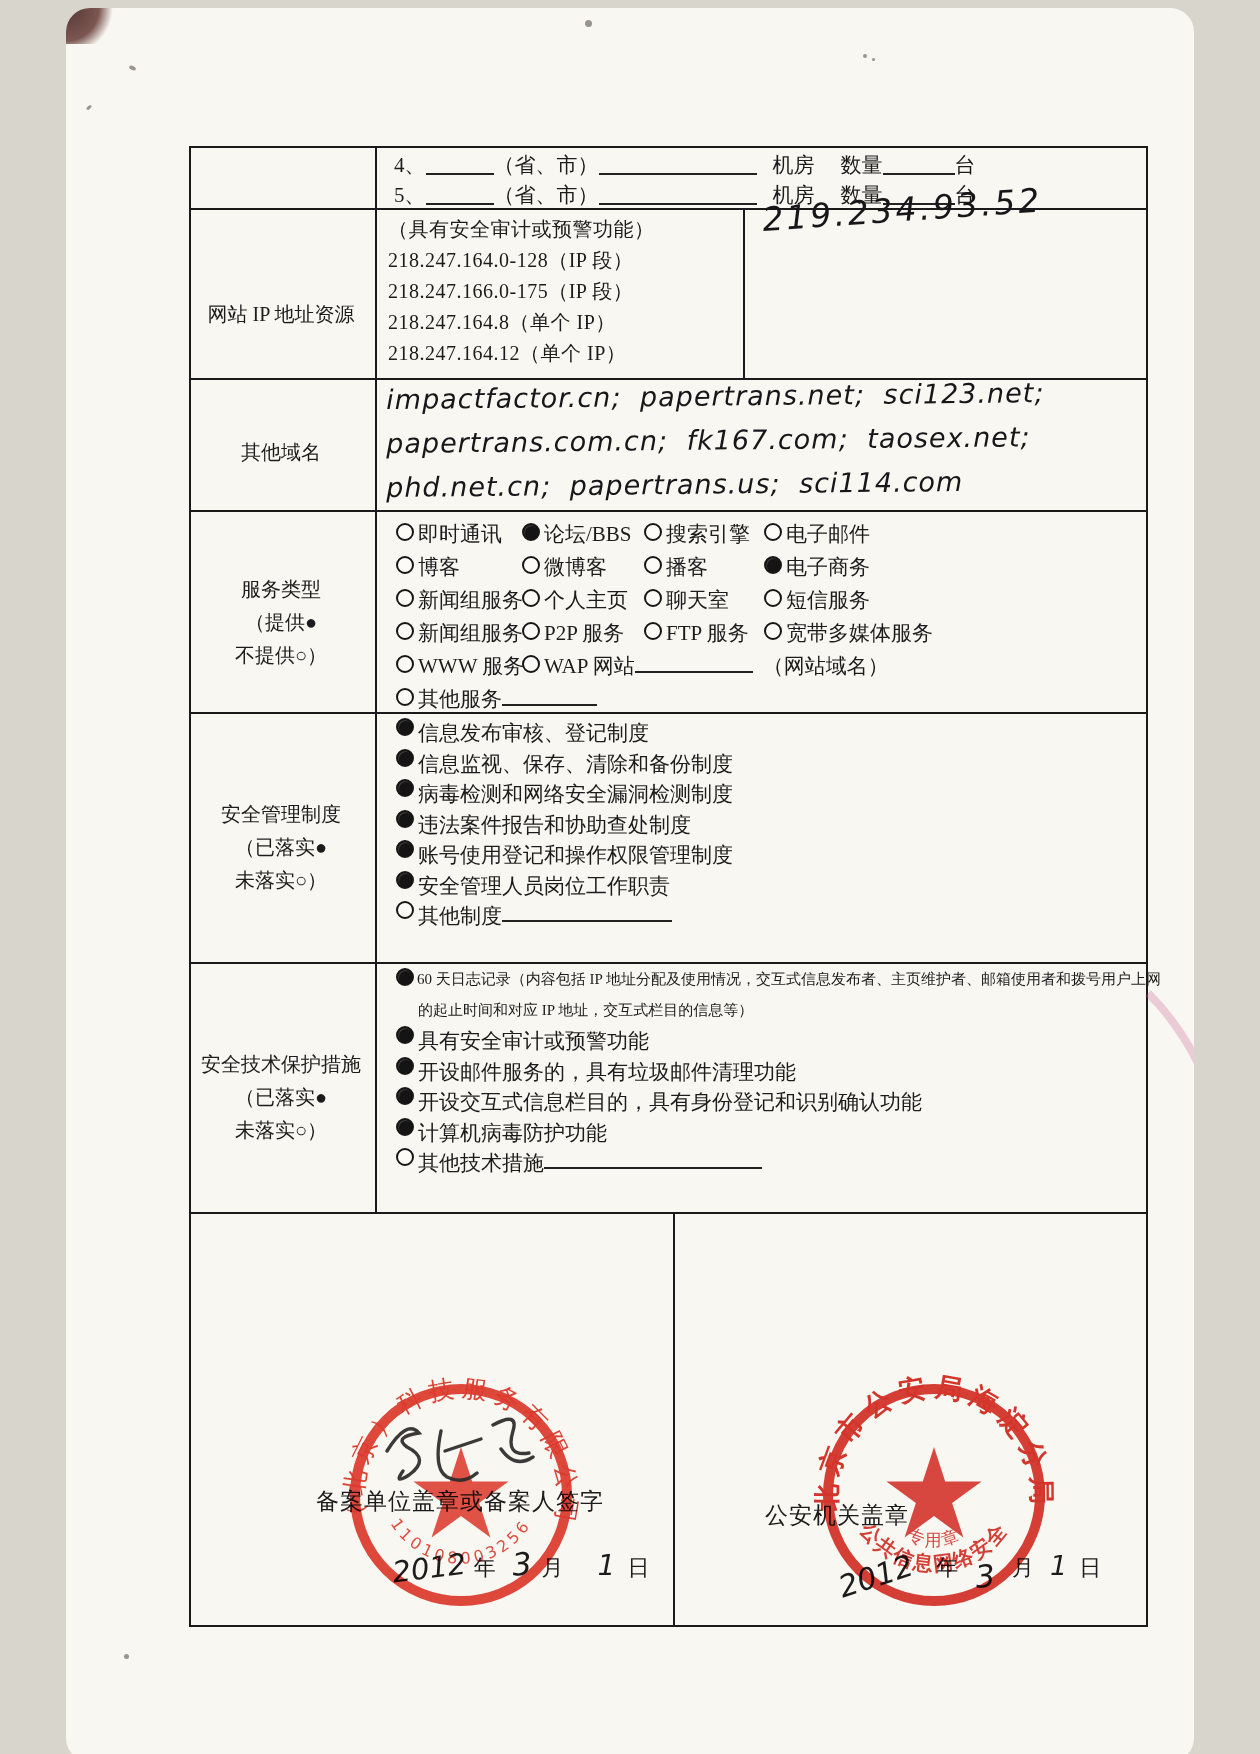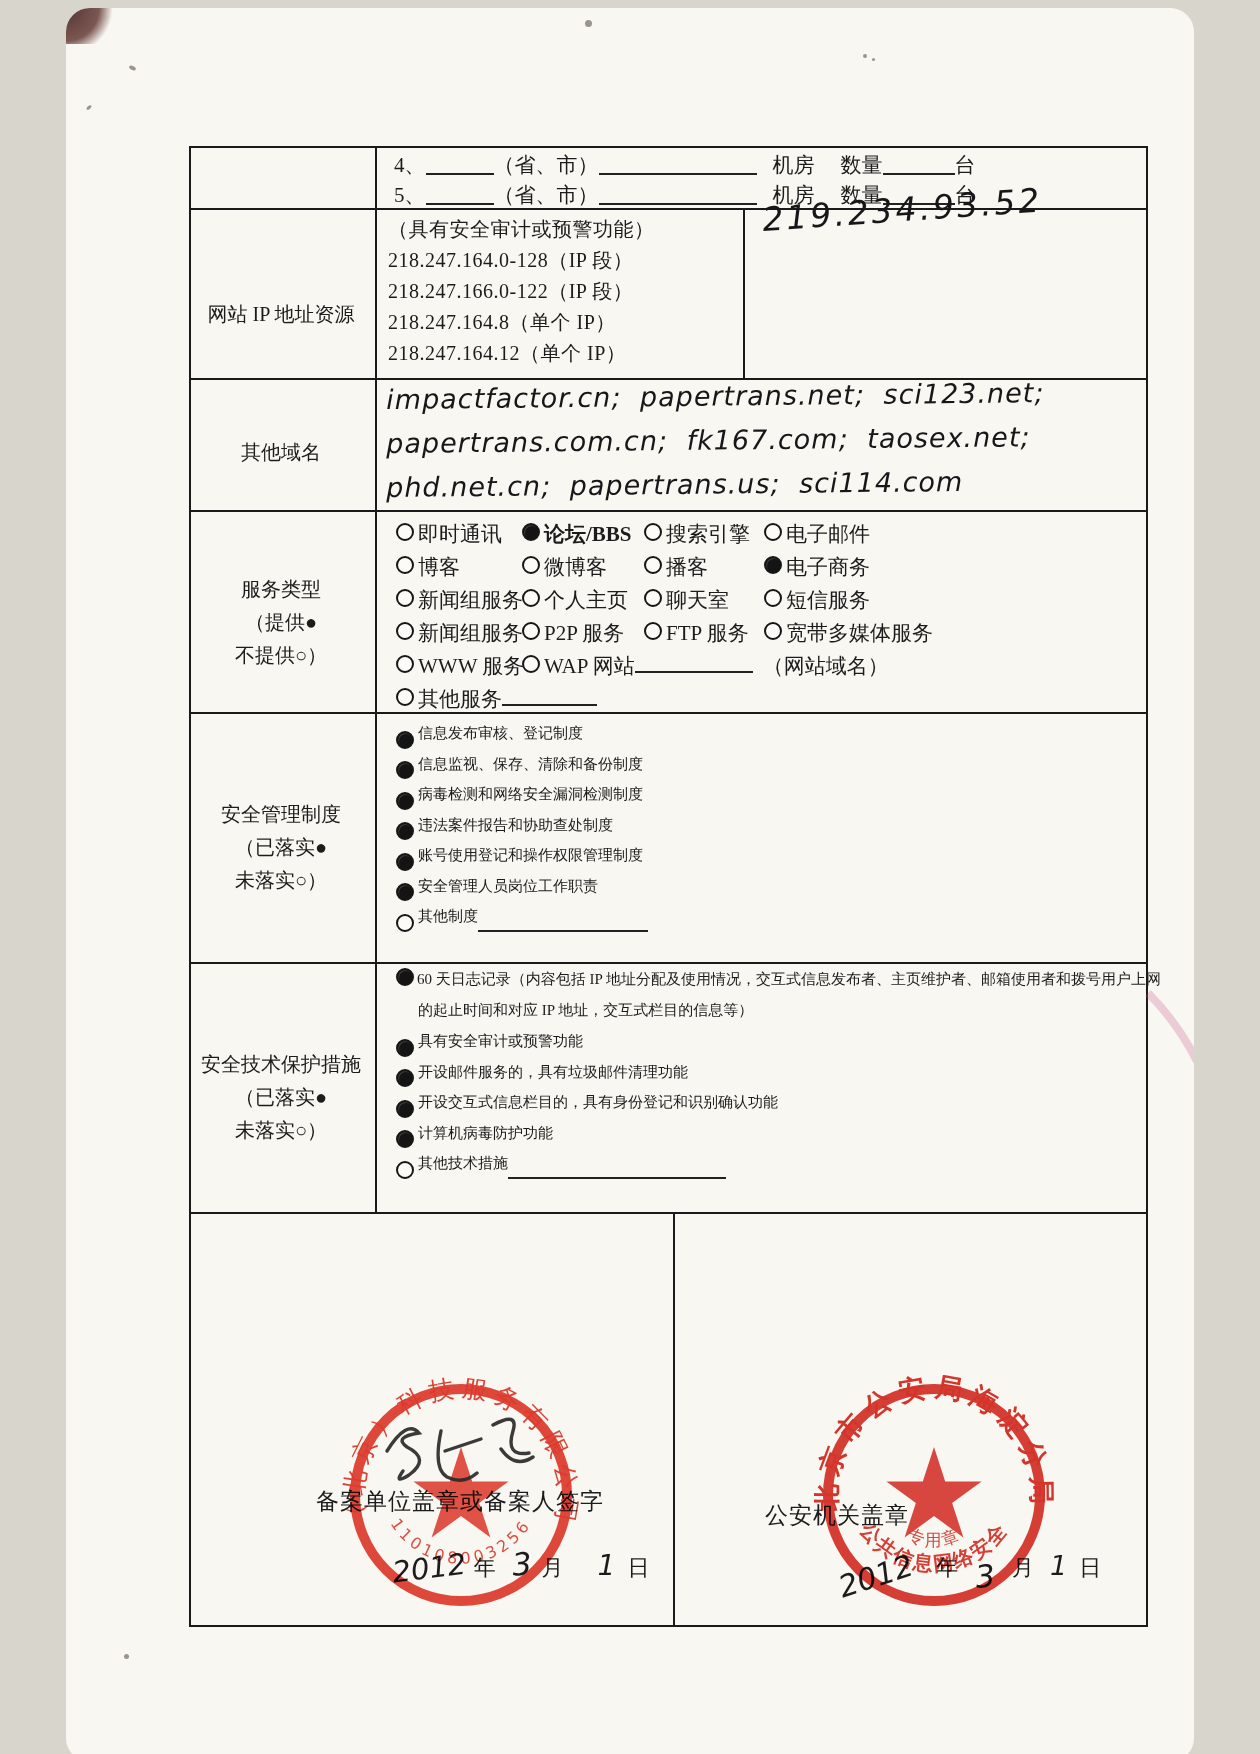--- a/index.html
+++ b/index.html
@@ -18,21 +18,21 @@
   .rdo.f{background:#141414;box-shadow:inset 1px 1px 0 #3c3c3c;}
   .mrow{font-size:21px;line-height:30px;white-space:nowrap;}
   .gap1{margin-left:16px;} .gap2{margin-left:26px;}
   .ipline{font-size:20px;line-height:31px;letter-spacing:.5px;white-space:nowrap;}
   .hw{font-family:"DejaVu Sans",sans-serif;font-style:italic;color:#17171a;}
   .hwip{font-size:33px;letter-spacing:3px;transform:rotate(-4deg);transform-origin:left top;}
   .hwdom{font-size:27px;line-height:44px;letter-spacing:1px;word-spacing:9px;transform:rotate(-.6deg);
          transform-origin:left top;white-space:nowrap;}
   .srow{font-size:21px;line-height:33px;white-space:nowrap;display:flex;align-items:baseline;}
   .opt{display:inline-flex;align-items:baseline;}
-  .sitem{font-size:15px;line-height:30.5px;white-space:nowrap;display:flex;align-items:flex-end;}
+  .sitem{font-size:21px;line-height:30.5px;white-space:nowrap;display:flex;align-items:flex-start;}
   .para{font-size:15px;line-height:31px;width:748px;padding-left:22px;text-indent:-22px;white-space:normal;}
   .para .rdo{margin-right:3px;}
   .note{margin-left:10px;}
   .caption{font-size:23px;letter-spacing:1px;text-align:center;white-space:nowrap;}
   .dateline{font-size:22px;white-space:nowrap;}
   .hwd{font-family:"DejaVu Sans",sans-serif;font-style:italic;display:inline-block;font-size:29px;}
   .stamp{position:absolute;width:240px;height:240px;mix-blend-mode:multiply;opacity:.92;}
   .speck{position:absolute;background:#5a534b;border-radius:50%;opacity:.6;}
 </style>
 </head>
@@ -54,21 +54,21 @@
 
   <div class="abs" style="left:328px;top:142px">
       <div class="mrow">4、<span class="blank" style="width: 68px;"></span>（省、市）<span class="blank" style="width: 158px;"></span><span class="gap1">机房</span><span class="gap2">数量</span><span class="blank" style="width: 72px;"></span>台</div>
       <div class="mrow">5、<span class="blank" style="width: 68px;"></span>（省、市）<span class="blank" style="width: 158px;"></span><span class="gap1">机房</span><span class="gap2">数量</span><span class="blank" style="width: 72px;"></span>台</div>
     </div>
 
   <div class="lblcell" style="top:290px">网站 IP 地址资源</div>
   <div class="abs" style="left:322px;top:206px">
       <div class="ipline">（具有安全审计或预警功能）</div>
       <div class="ipline">218.247.164.0-128（IP 段）</div>
-      <div class="ipline">218.247.166.0-122（IP 段）</div>
+      <div class="ipline">218.247.166.0-175（IP 段）</div>
       <div class="ipline">218.247.164.8（单个 IP）</div>
       <div class="ipline">218.247.164.12（单个 IP）</div>
     </div>
   <div class="abs hw hwip" style="left:695px;top:192px">219.234.93.52</div>
 
   <div class="lblcell" style="top:428px">其他域名</div>
   <div class="abs" style="left:320px;top:370px">
       <div class="hw hwdom">impactfactor.cn;  papertrans.net;  sci123.net;</div>
       <div class="hw hwdom">papertrans.com.cn;  fk167.com;  taosex.net;</div>
       <div class="hw hwdom">phd.net.cn;  papertrans.us;  sci114.com</div>
@@ -78,21 +78,21 @@
     <div>服务类型</div>
     <div>（提供●</div>
     <div>不提供○）</div>
   </div>
   <div class="abs" style="left:330px;top:510px">
       <div class="srow">
         <span class="opt" style="width: 126px;">
           <span class="rdo"></span>
           <span>即时通讯</span>
         </span>
-        <span class="opt" style="width: 122px; font-weight: bold;">
+        <span class="opt" style="width: 122px;">
           <span class="rdo f"></span>
           <span>论坛/BBS</span>
         </span>
         <span class="opt" style="width: 120px;">
           <span class="rdo"></span>
           <span>搜索引擎</span>
         </span>
         <span class="opt">
           <span class="rdo"></span>
           <span>电子邮件</span>

